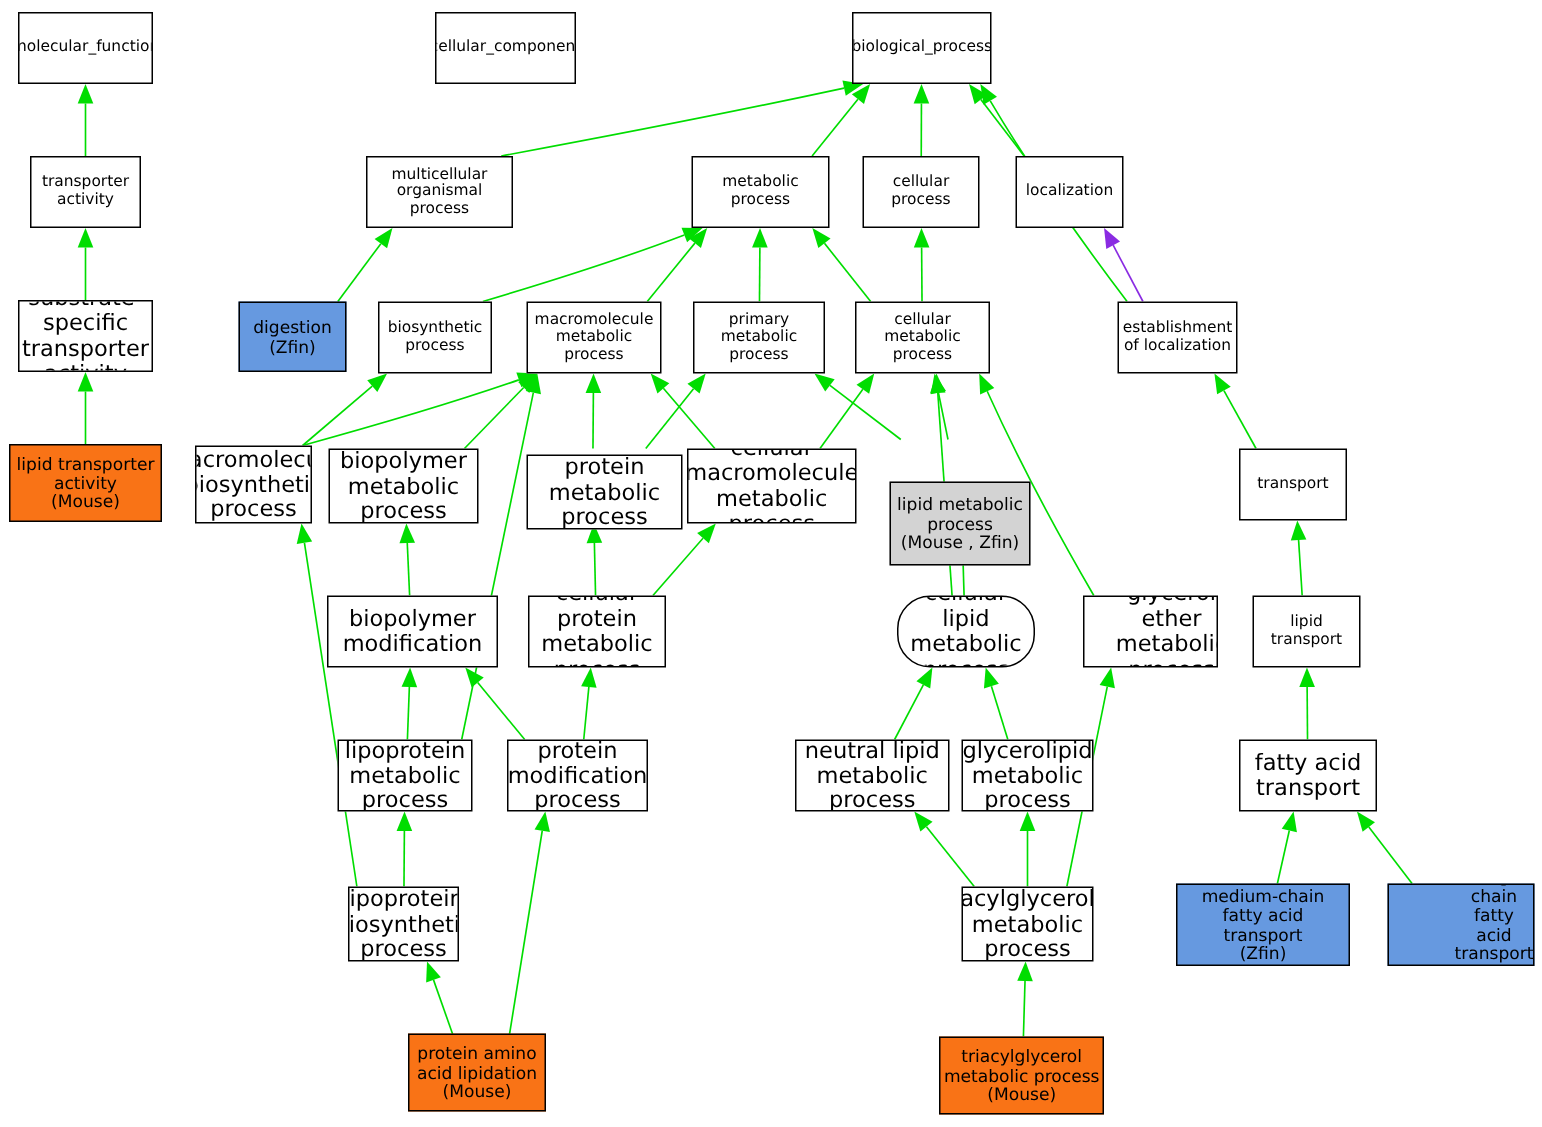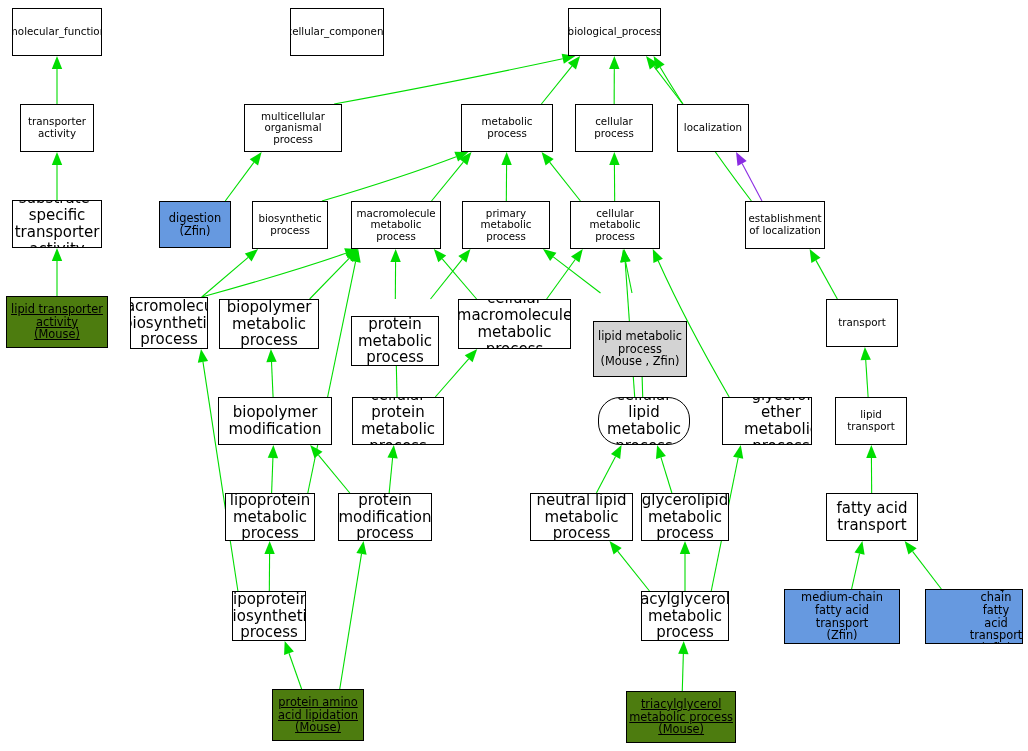--- a/index.html
+++ b/index.html
@@ -8,21 +8,21 @@
   #stage{position:relative;width:1028px;height:751px;background:#fff;}
   #edges{position:absolute;left:0;top:0;width:1028px;height:751px;}
   .node{position:absolute;box-sizing:border-box;border:1px solid #000;
         background:#ffffff;display:flex;align-items:center;justify-content:center;
         text-align:center;color:#000;line-height:1.12;overflow:hidden;}
   .node .lbl{display:block;padding:0 2px;white-space:pre-line;}
   .sz9{font-size:15px;}
   .sz10{font-size:10.3px;}
   .sz11{font-size:11.4px;}
   .fill-white{background:#ffffff;}
-  .fill-lightblue{background:#4d7c0f;text-decoration:underline;}
+  .fill-lightblue{background:#f97316;}
   .fill-blue{background:#6699e0;}
   .fill-gray{background:#d3d3d3;}
 </style>
 </head>
 <body>
 
 <div id="stage">
   <svg id="edges" viewBox="0 0 1028 751" preserveAspectRatio="none">
       <g>
         <path d="M 57 104 Q 57 80 57 69" fill="none" stroke="#00dd00" stroke-width="1.1"></path>
@@ -284,21 +284,21 @@
       </div>
       <div class="node fill-white sz9" style="left: 130px; top: 297px; width: 78px; height: 52px;">
         <span class="lbl">macromolecule
 biosynthetic
 process</span>
       </div>
       <div class="node fill-white sz9" style="left: 219px; top: 299px; width: 100px; height: 50px;">
         <span class="lbl">biopolymer metabolic
 process</span>
       </div>
-      <div class="node fill-white sz9" style="left: 351px; top: 316px; width: 88px; height: 50px;">
+      <div class="node fill-white sz9" style="left: 351px; top: 303px; width: 104px; height: 50px;">
         <span class="lbl">protein metabolic
 process</span>
       </div>
       <div class="node fill-white sz9" style="left: 458px; top: 299px; width: 113px; height: 50px;">
         <span class="lbl">cellular macromolecule
 metabolic process</span>
       </div>
       <div class="node fill-gray sz11" style="left: 593px; top: 293px; width: 94px; height: 56px; margin-top: 28px;">
         <span class="lbl">lipid metabolic
 process

